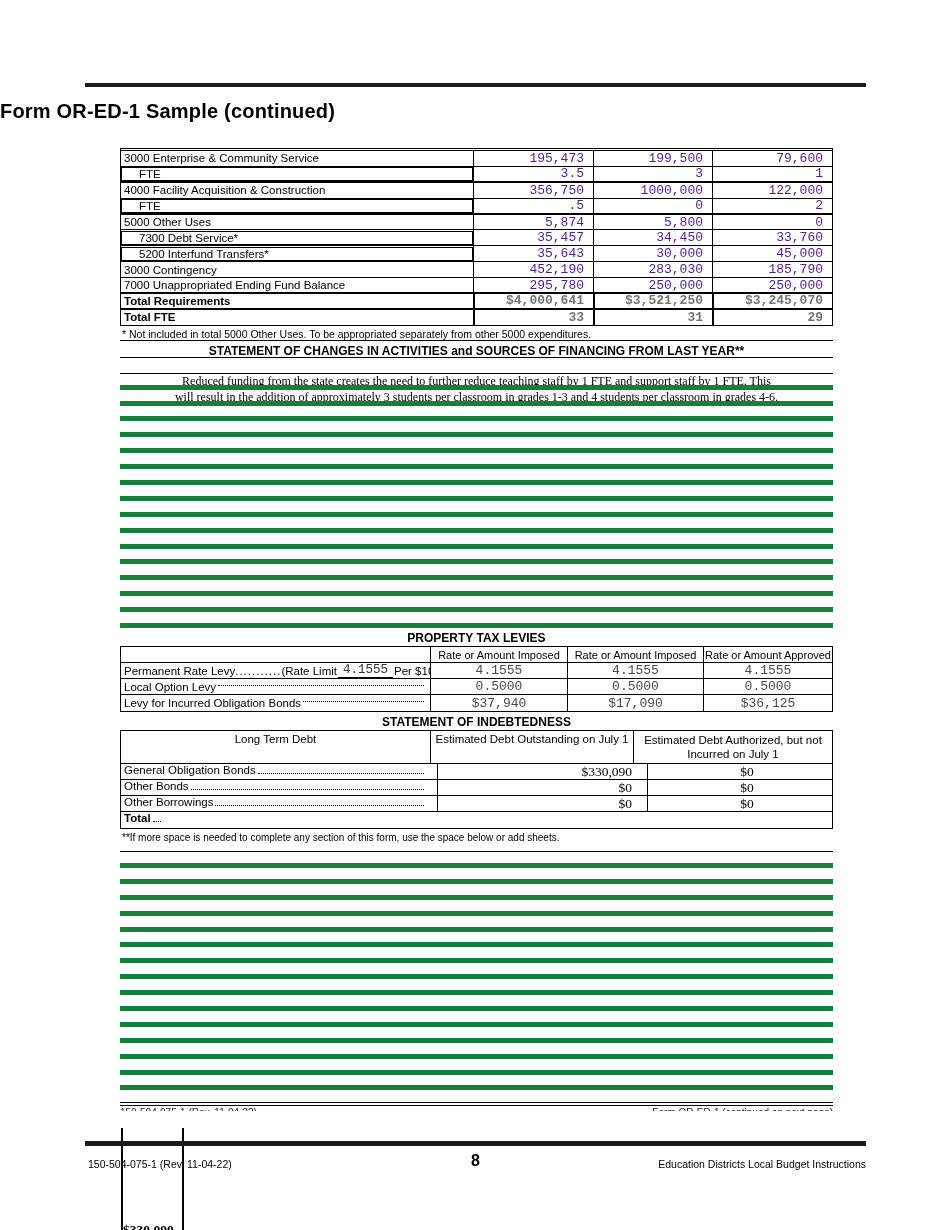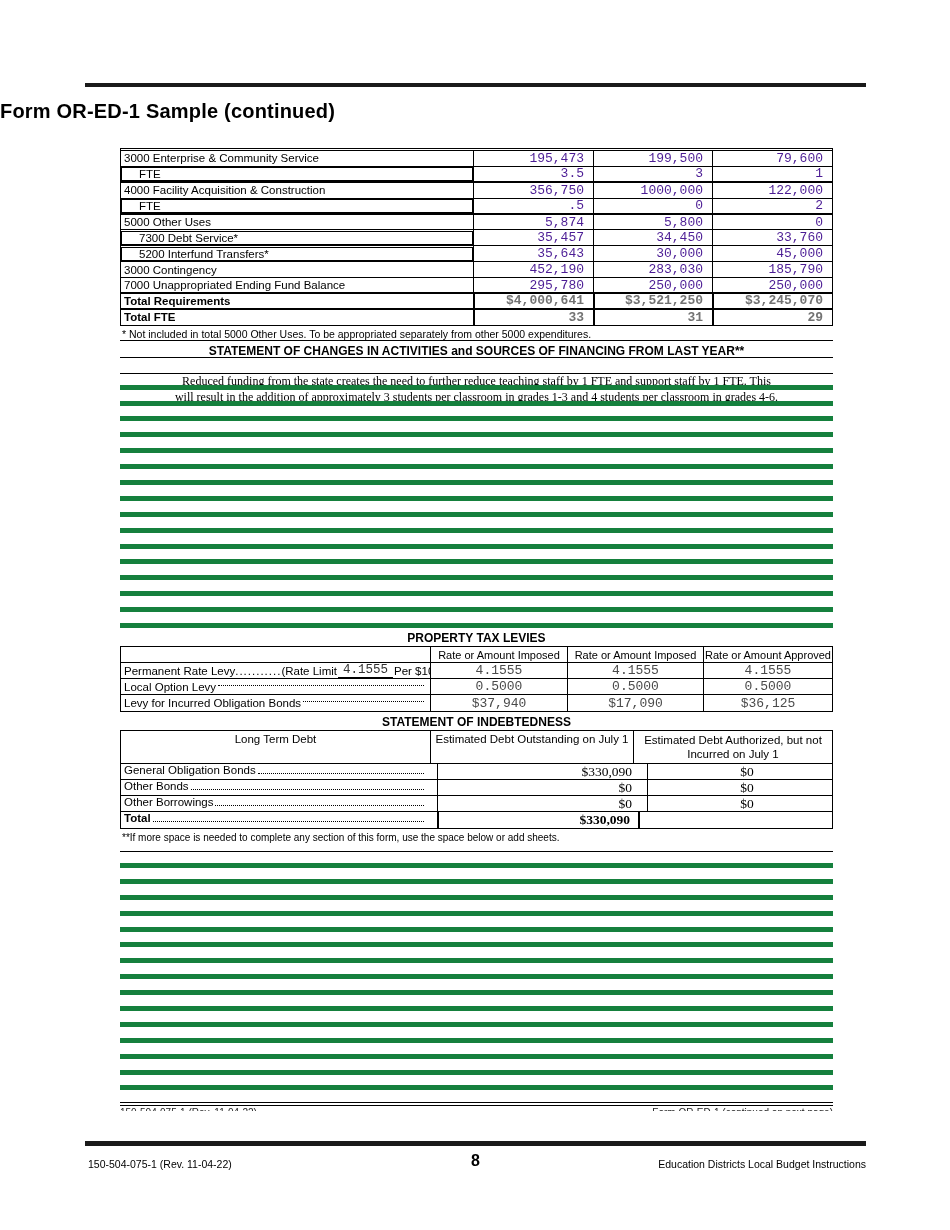--- a/index.html
+++ b/index.html
@@ -54,21 +54,21 @@
           border-bottom:1px solid #000; padding:0 5px; margin:0 1px; }
 
   
   .ind { border:1px solid #000; margin-top:1px; }
   .ind-hdr-row { display:flex; box-sizing:border-box; height:33px; border-bottom:1px solid #000; font-size:11.5px; text-align:center; }
   .ind-hcell { box-sizing:border-box; padding-top:2px; }
   .ind-hc1 { flex:0 0 309px; }
   .ind-hc2 { flex:0 0 203px; border-left:1px solid #000; }
   .ind-hc3 { flex:0 0 199px; border-left:1px solid #000; line-height:14px; }
   .ind-row { display:flex; box-sizing:border-box; height:16px; border-bottom:1px solid #000; align-items:flex-start;gap:7px; }
-  .ind-row:last-child { border-bottom:none; }
+  .ind-row:last-child { border-bottom:none;flex-direction:column; }
   .ind-label { flex:0 0 309px; box-sizing:border-box; padding:0 4px 0 3px; font-size:11.5px; display:flex; align-items:baseline; white-space:nowrap; overflow:hidden; }
   .ind-cell { box-sizing:border-box; height:100%; display:flex; align-items:center;
               font-family:"Liberation Serif","DejaVu Serif",serif; font-size:13.5px; }
   .ind-c2 { flex:0 0 203px; border-left:1px solid #000; justify-content:flex-end; padding-right:8px; }
   .ind-c3 { flex:0 0 199px; border-left:1px solid #000; justify-content:center; }
   .ind-row.ind-total .ind-label { font-weight:700; }
   .ind-row.ind-total .ind-c2 { border-left:2px solid #000; border-right:2px solid #000; font-weight:700; }
   .ind-row.ind-total .ind-c3 { border-left:none; }
 
   .fn2 { font-size:10px; margin-top:3px; height:15px; padding-left:2px; white-space:nowrap; }

